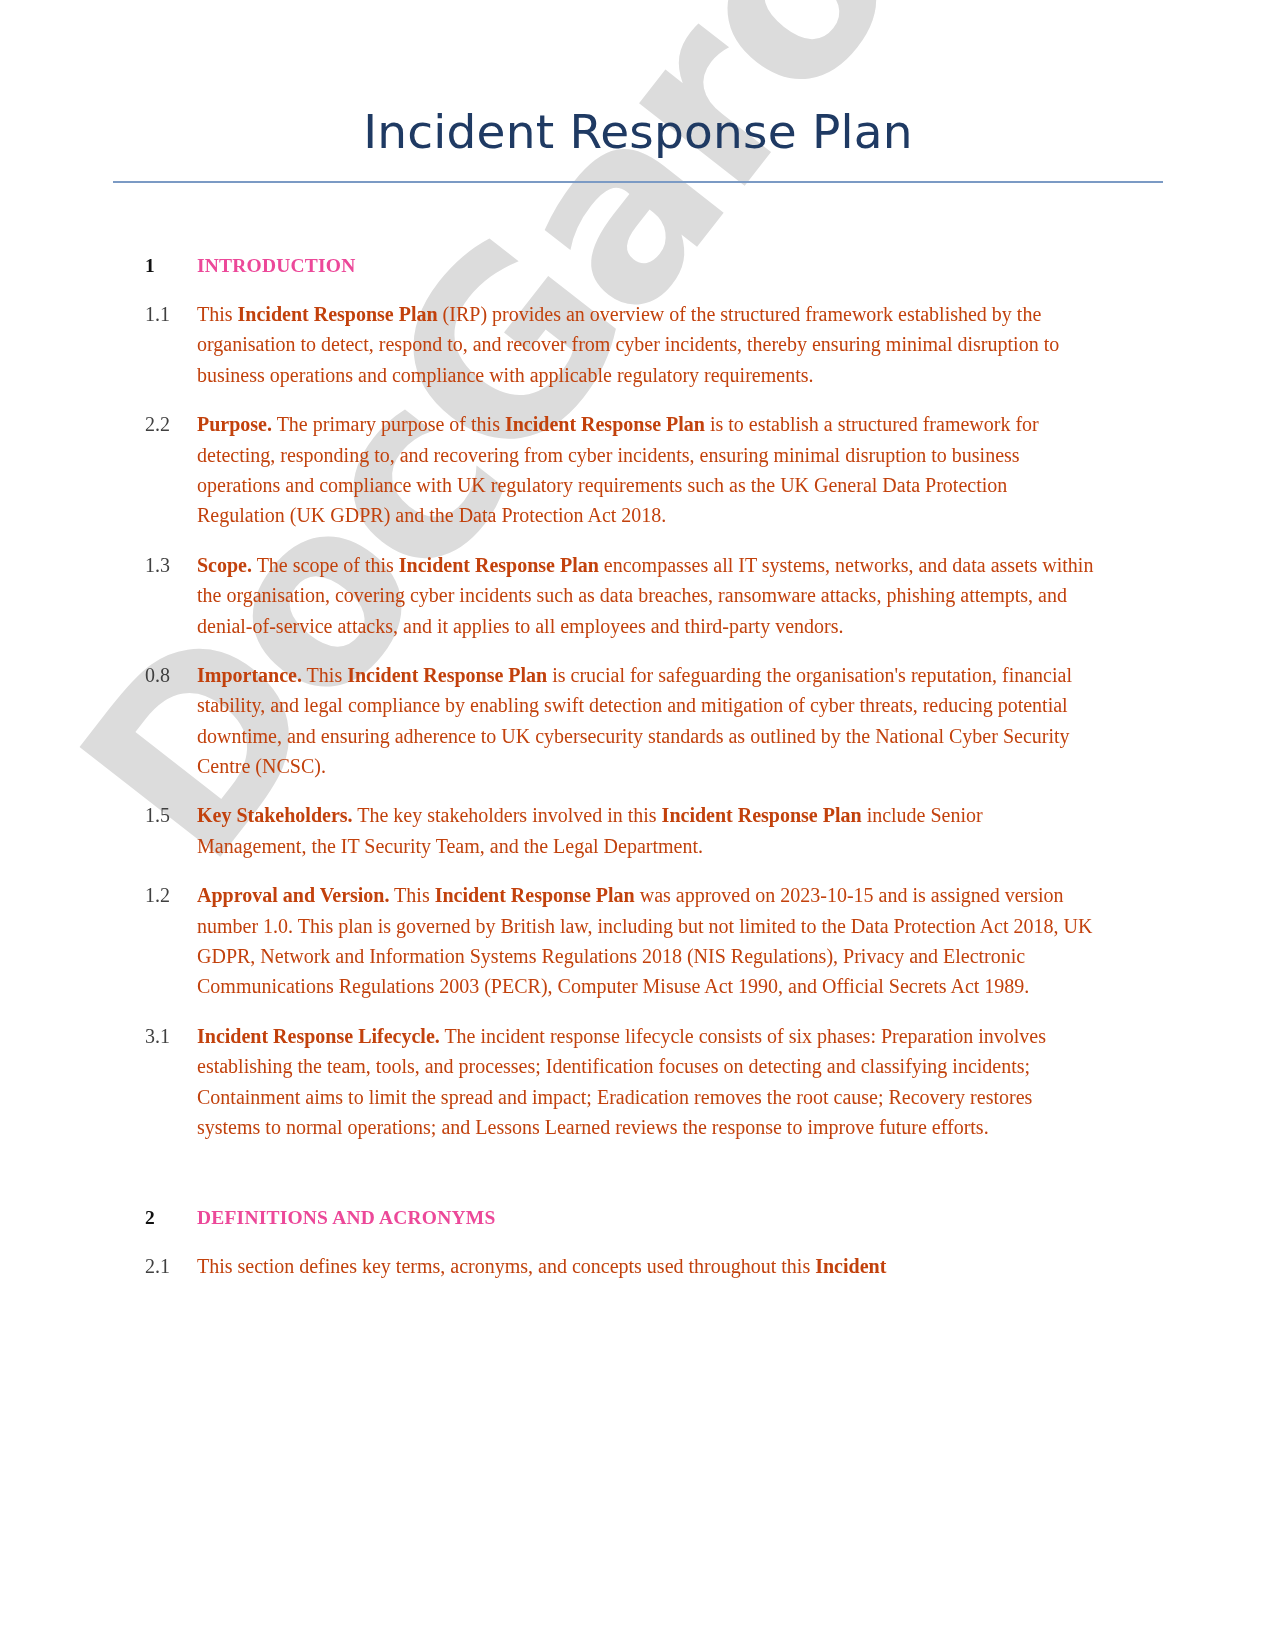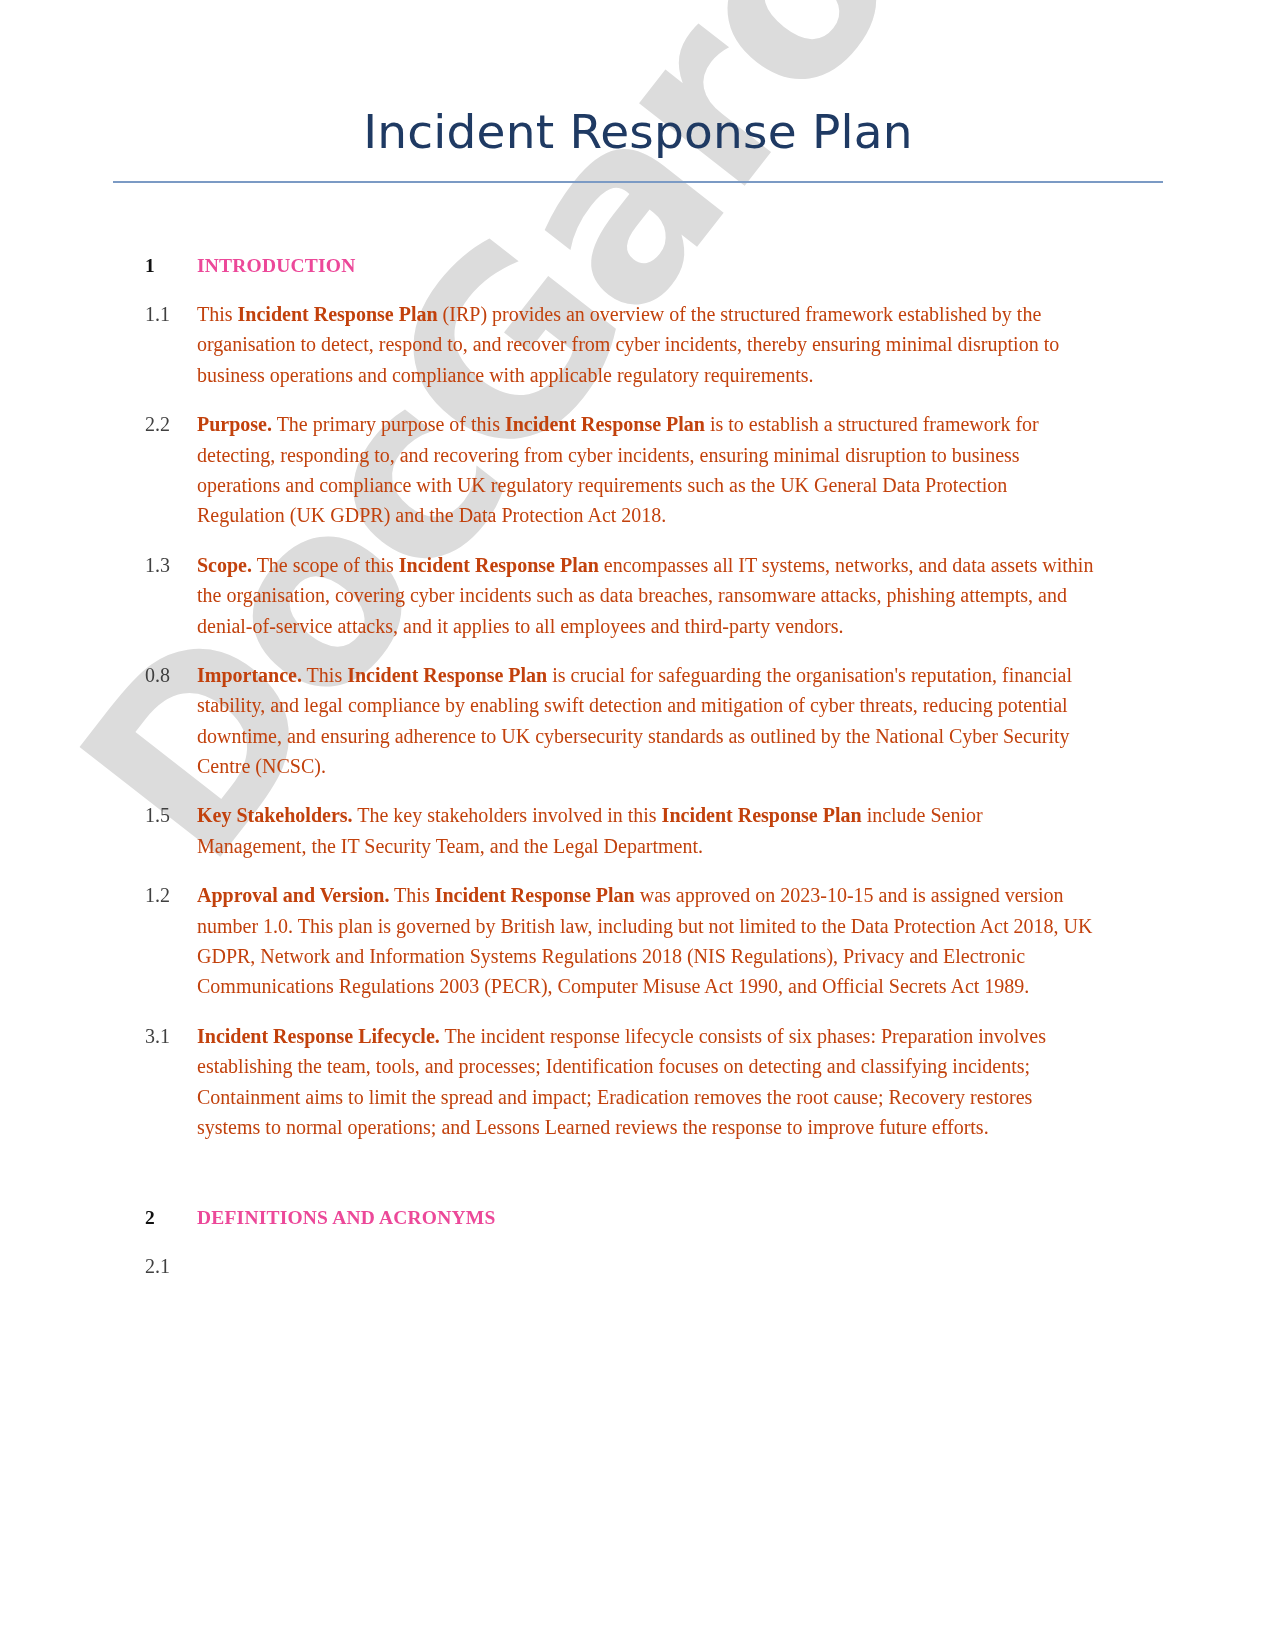--- a/index.html
+++ b/index.html
@@ -173,16 +173,17 @@
         <span class="clause-num">3.1</span>
         <span class="clause-body"><b>Incident Response Lifecycle.</b><span> The incident response lifecycle consists of six phases: Preparation involves establishing the team, tools, and processes; Identification focuses on detecting and classifying incidents; Containment aims to limit the spread and impact; Eradication removes the root cause; Recovery restores systems to normal operations; and Lessons Learned reviews the response to improve future efforts.</span></span>
       </div>
       <div class="section-gap"></div>
       <div class="heading-row">
         <span class="heading-num">2</span>
         <span class="heading-text">DEFINITIONS AND ACRONYMS</span>
       </div>
       <div class="clause">
         <span class="clause-num">2.1</span>
+        <span class="clause-body"><span>This section defines key terms, acronyms, and concepts used throughout this </span><b>Incident</b></span>
       </div>
     </div>
 
 </div>
 
 </body></html>

